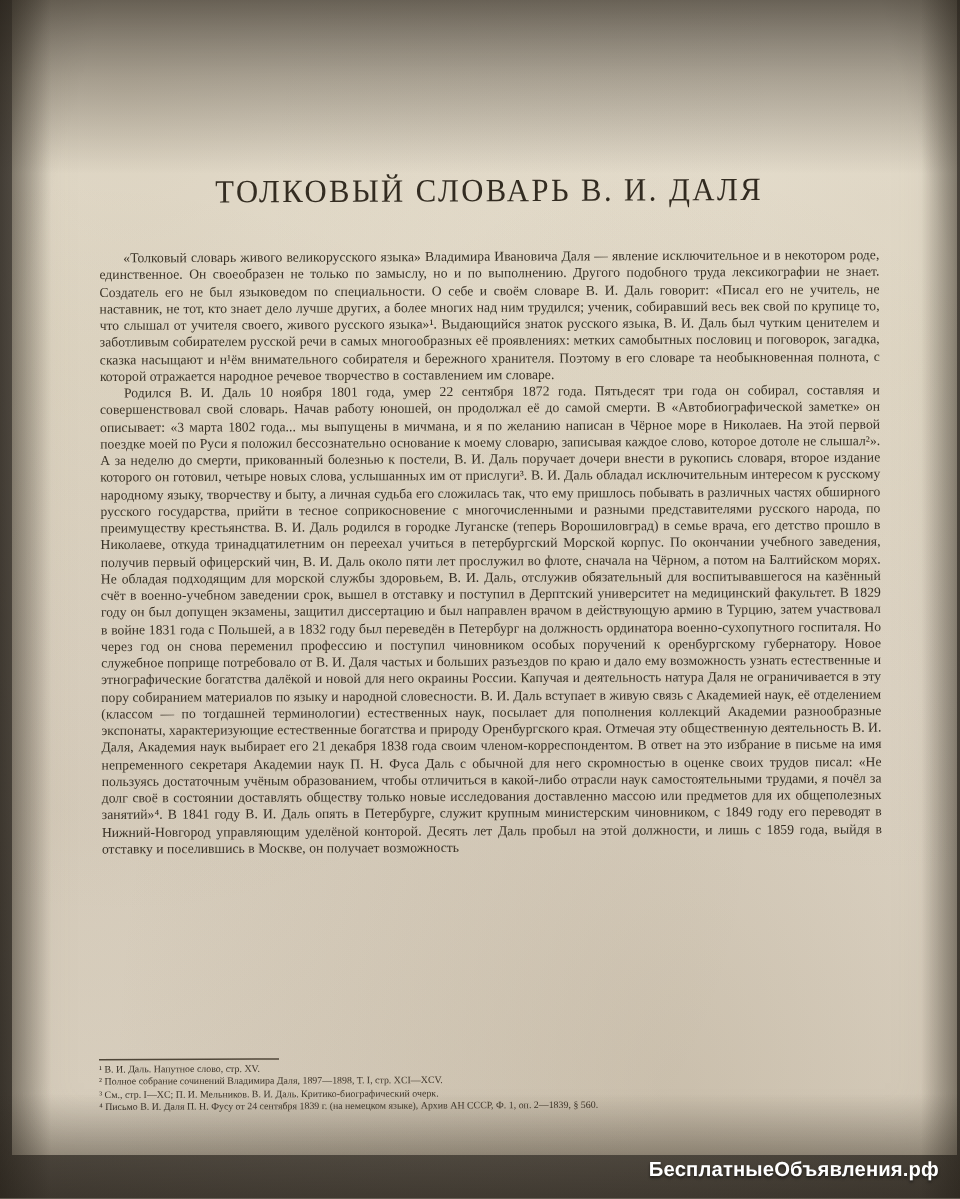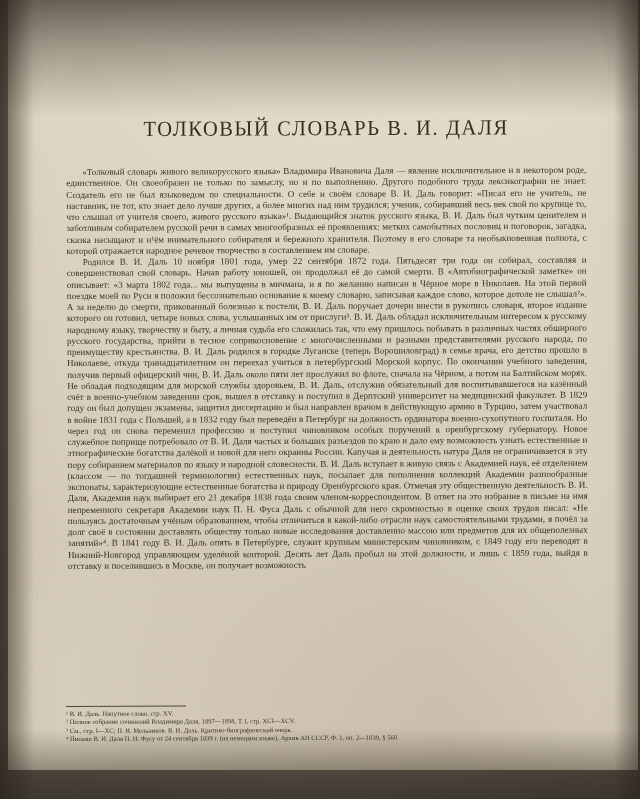--- a/index.html
+++ b/index.html
@@ -169,13 +169,14 @@
       <div class="fn">⁴ Письмо В. И. Даля П. Н. Фусу от 24 сентября 1839 г. (на немецком языке), Архив АН СССР, Ф. 1, оп. 2—1839, § 560.</div>
     </div>
 
   </div>
 
   <div class="top-shadow"></div>
   <div class="left-shadow"></div>
   <div class="right-shadow"></div>
   <div class="bottom-shadow"></div>
 
+  <div class="watermark">БесплатныеОбъявления.рф</div>
 </div>
 
 </body></html>

